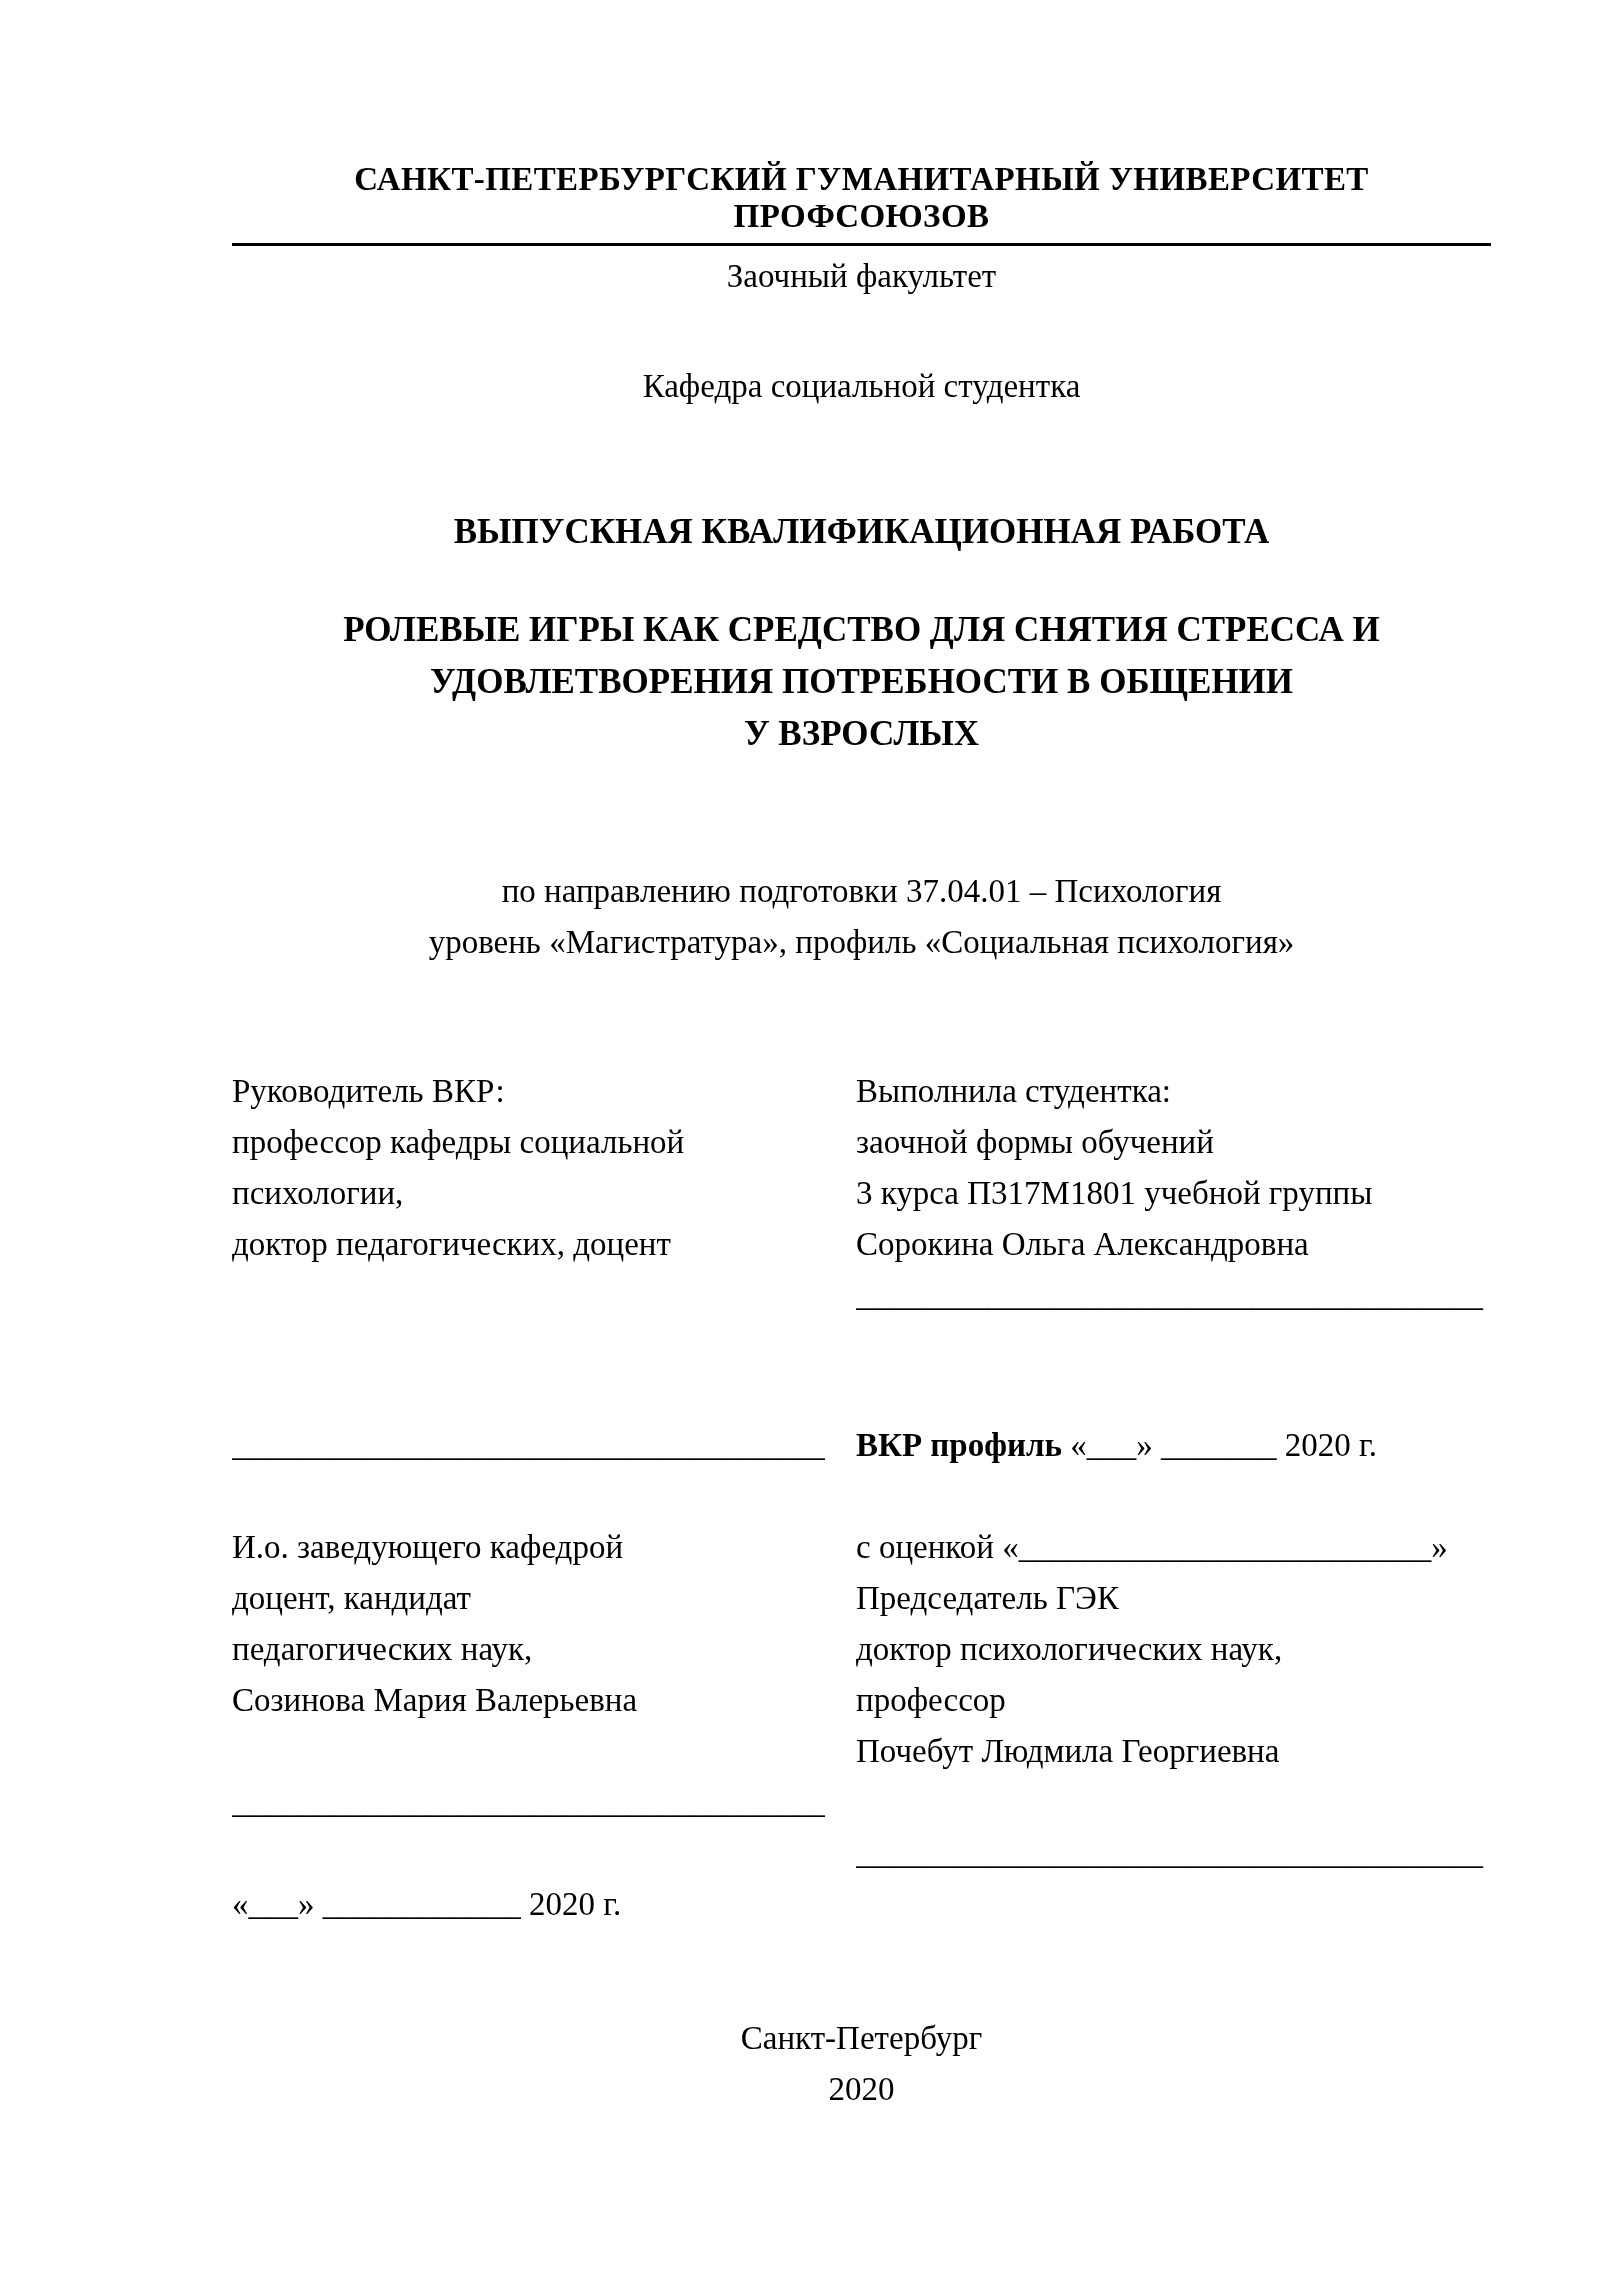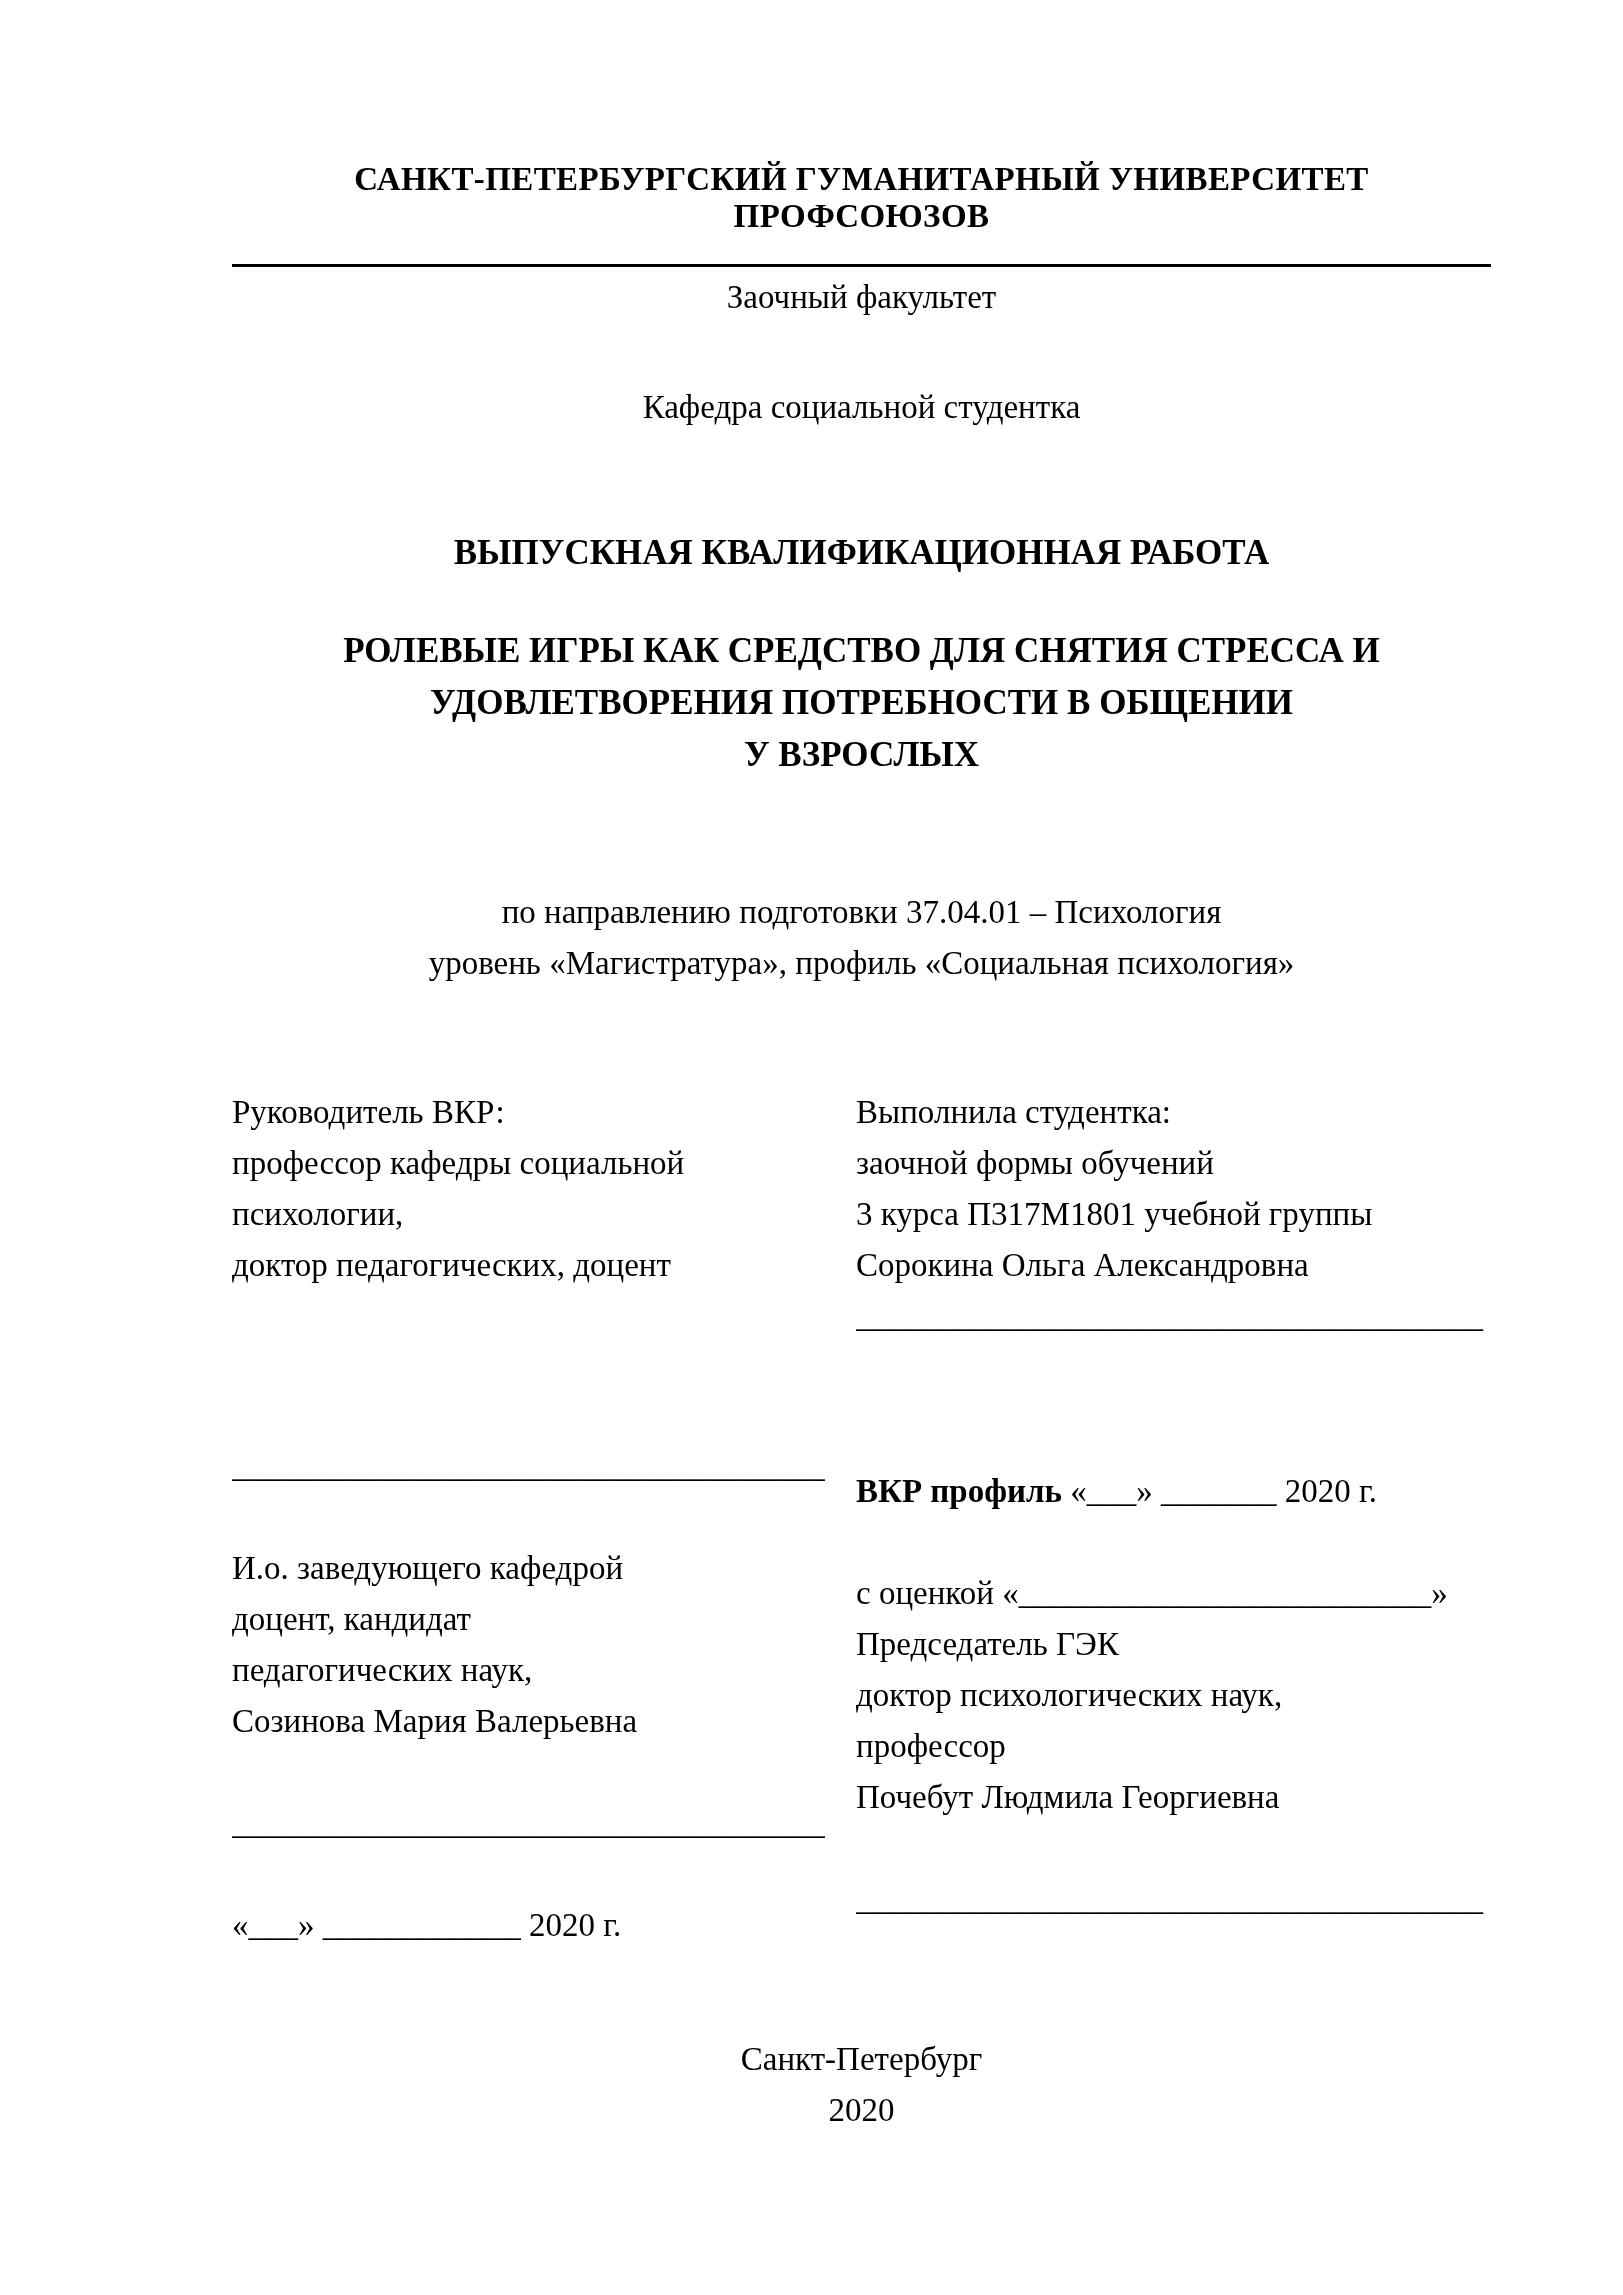--- a/index.html
+++ b/index.html
@@ -20,21 +20,21 @@
   }
   .bold { font-weight: bold; }
   .line { line-height: 51px; min-height: 51px; }
   .blank { height: 51px; }
 
   .university {
     text-align: center;
     font-weight: bold;
     font-size: 33px;
     letter-spacing: 0.4px;
-    padding-bottom: 29px;
+    padding-bottom: 8px;
     border-bottom: 3.9px solid #000000;
   }
   .faculty {
     text-align: center;
     margin-top: 4.7px;
   }
   .department {
     text-align: center;
     margin-top: 59px;
   }
@@ -51,21 +51,21 @@
     font-size: 35px;
     margin-top: 46px;
   }
   .thesis-title .tline { line-height: 52px; }
   .program {
     text-align: center;
     margin-top: 106px;
   }
   .columns { display: flex; align-items: flex-start; }
   .block1 { margin-top: 98px; }
-  .block2 { margin-top: 99px; align-items: center; }
+  .block2 { margin-top: 99px; }
   .col-left { width: 624px; padding-right: 31px; }
   .col-right { flex: 1; }
   .sig { white-space: nowrap; overflow: hidden; letter-spacing: 0; }
   .footer {
     text-align: center;
     margin-top: 83px;
   }
 </style>
 </head>
 <body>

